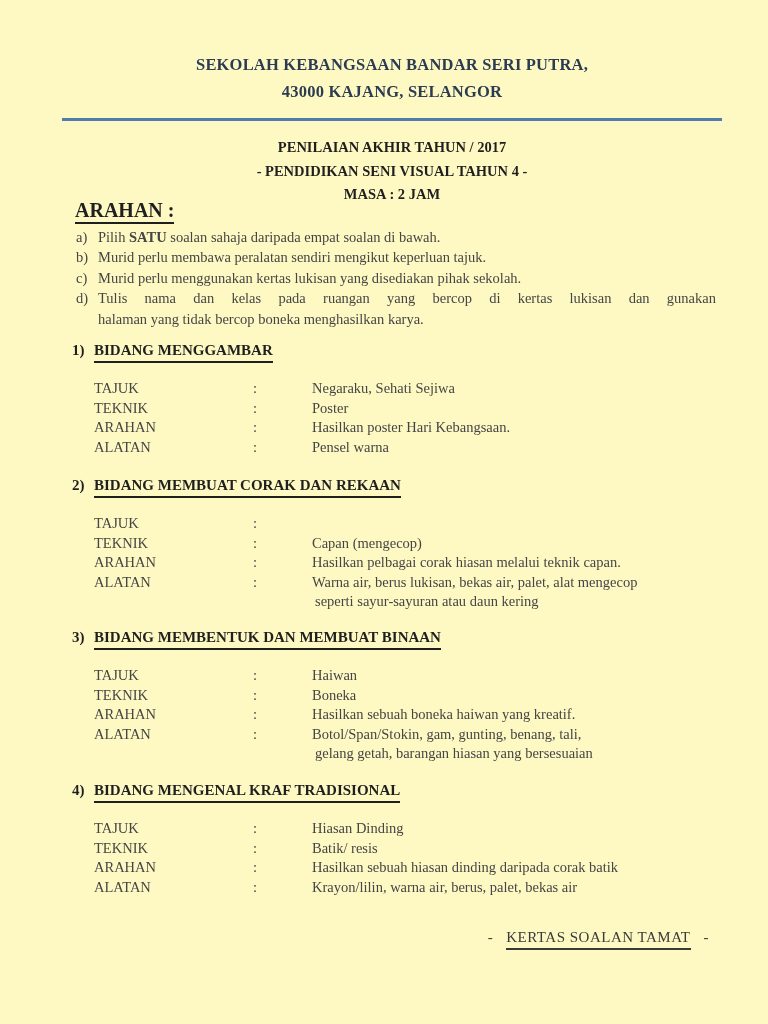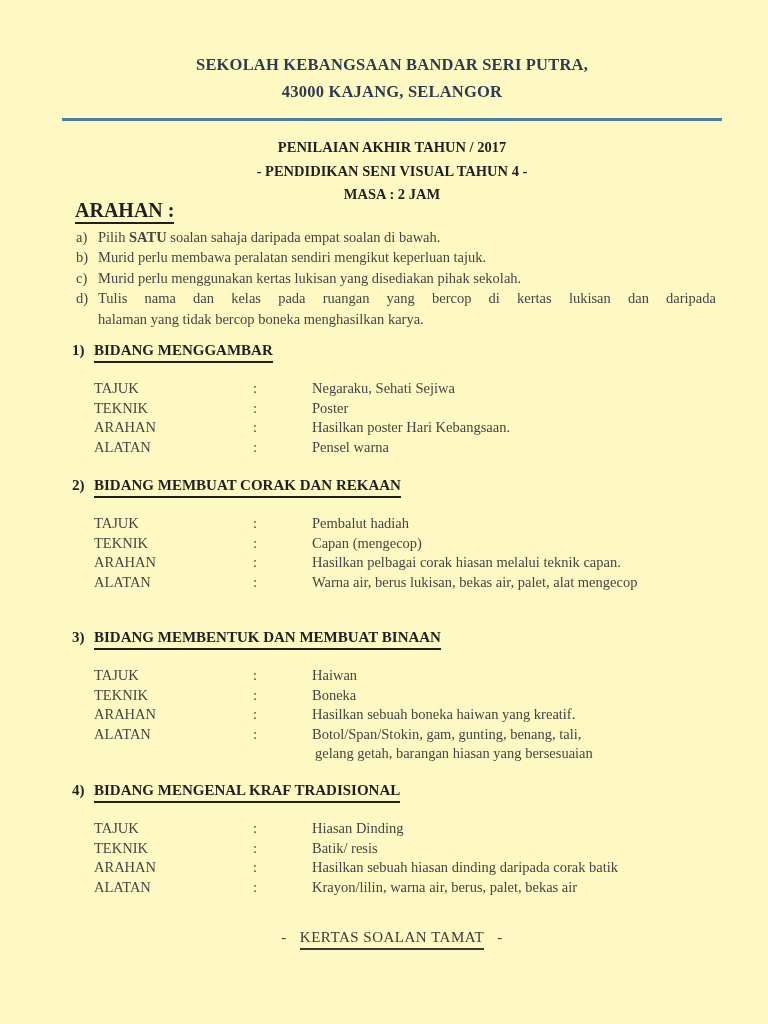--- a/index.html
+++ b/index.html
@@ -60,21 +60,21 @@
   .sec-num{margin-left:72px;width:22px;flex:none;}
   .sec-rows{margin:16px 0 0 94px;font-size:14.5px;line-height:19.6px;}
   .row{display:flex;gap:47px;}
   .lbl{width:112px;flex:none;}
   .col{width:12px;flex:none;}
   .val{flex:1;}
   .cont{padding-left:3px;}
   
   .footer{
     position:absolute;top:929px;left:62px;width:660px;
-    text-align:center;font-size:15px;color:#3a3a3a;letter-spacing:.5px;
+    text-align:right;font-size:15px;color:#3a3a3a;letter-spacing:.5px;
   }
   .dash{margin:0 13px;display:inline-block;}
   .ftxt{border-bottom:2px solid #3a3a3a;padding-bottom:2px;display:inline-block;}
 </style>
 </head>
 <body>
 
 <div class="page">
 
   <header class="school">
@@ -103,21 +103,21 @@
       <span class="ltr">b)</span>
       <span class="txt">Murid perlu membawa peralatan sendiri mengikut keperluan tajuk.</span>
     </div>
     <div class="item">
       <span class="ltr">c)</span>
       <span class="txt">Murid perlu menggunakan kertas lukisan yang disediakan pihak sekolah.</span>
     </div>
     <div class="item">
       <span class="ltr">d)</span>
       <span class="txt">
-        <div class="jl">Tulis nama dan kelas pada ruangan yang bercop di kertas lukisan dan daripada</div>
+        <div class="jl">Tulis nama dan kelas pada ruangan yang bercop di kertas lukisan dan gunakan</div>
         <div>halaman yang tidak bercop boneka menghasilkan karya.</div>
       </span>
     </div>
   </div>
 
   <section class="section s1">
     <div class="sec-head">
       <span class="sec-num">1)</span>
       <span class="ul">BIDANG MENGGAMBAR</span>
     </div>
@@ -147,37 +147,37 @@
 
   <section class="section s2">
     <div class="sec-head">
       <span class="sec-num">2)</span>
       <span class="ul">BIDANG MEMBUAT CORAK DAN REKAAN</span>
     </div>
     <div class="sec-rows">
       <div class="row">
         <span class="lbl">TAJUK</span>
           <span class="col">:</span>
-          <span class="val">Pembalut hadiah</span>
       </div>
       <div class="row">
         <span class="lbl">TEKNIK</span>
           <span class="col">:</span>
           <span class="val">Capan (mengecop)</span>
       </div>
       <div class="row">
         <span class="lbl">ARAHAN</span>
           <span class="col">:</span>
           <span class="val">Hasilkan pelbagai corak hiasan melalui teknik capan.</span>
       </div>
       <div class="row">
         <span class="lbl">ALATAN</span>
           <span class="col">:</span>
           <span class="val">
           <div>Warna air, berus lukisan, bekas air, palet, alat mengecop</div>
+          <div class="cont">seperti sayur-sayuran atau daun kering</div>
         </span>
       </div>
     </div>
   </section>
 
   <section class="section s3">
     <div class="sec-head">
       <span class="sec-num">3)</span>
       <span class="ul">BIDANG MEMBENTUK DAN MEMBUAT BINAAN</span>
     </div>

